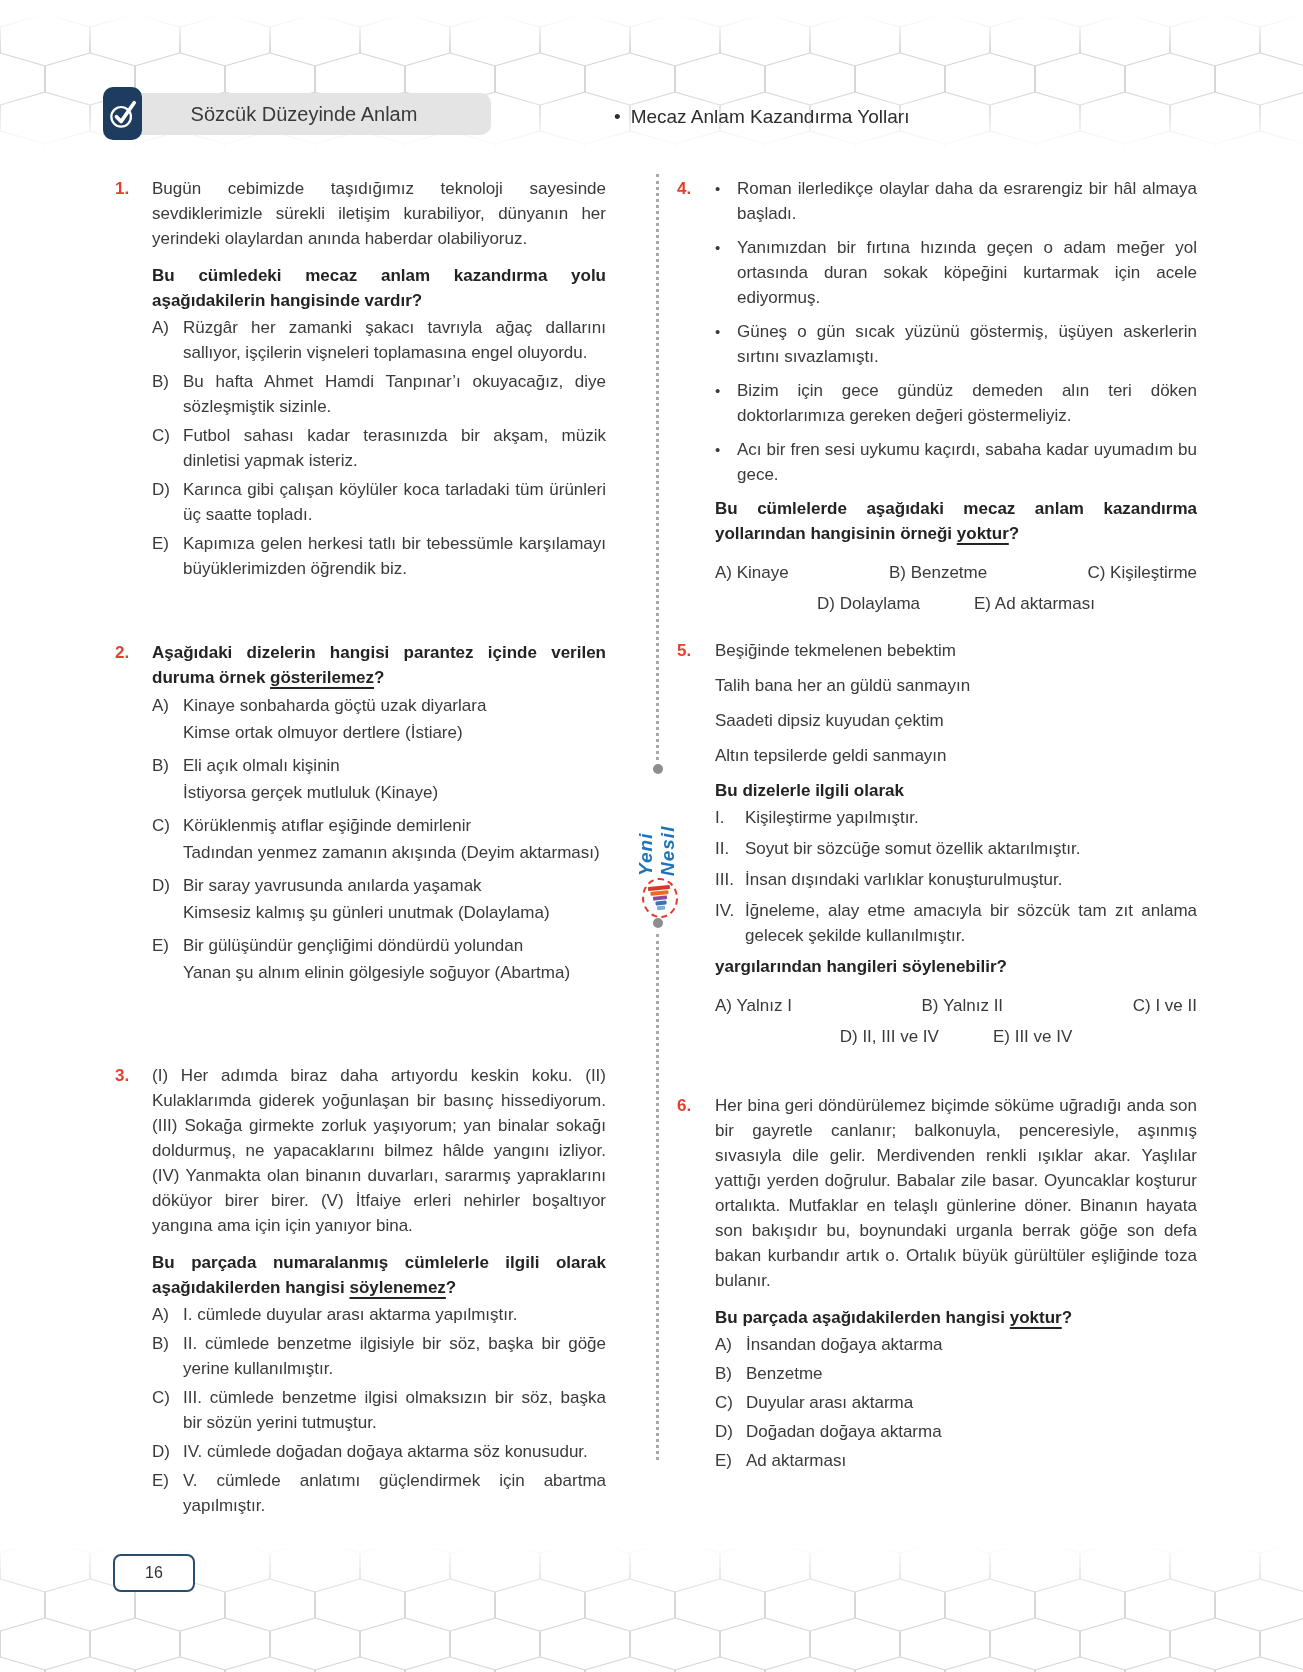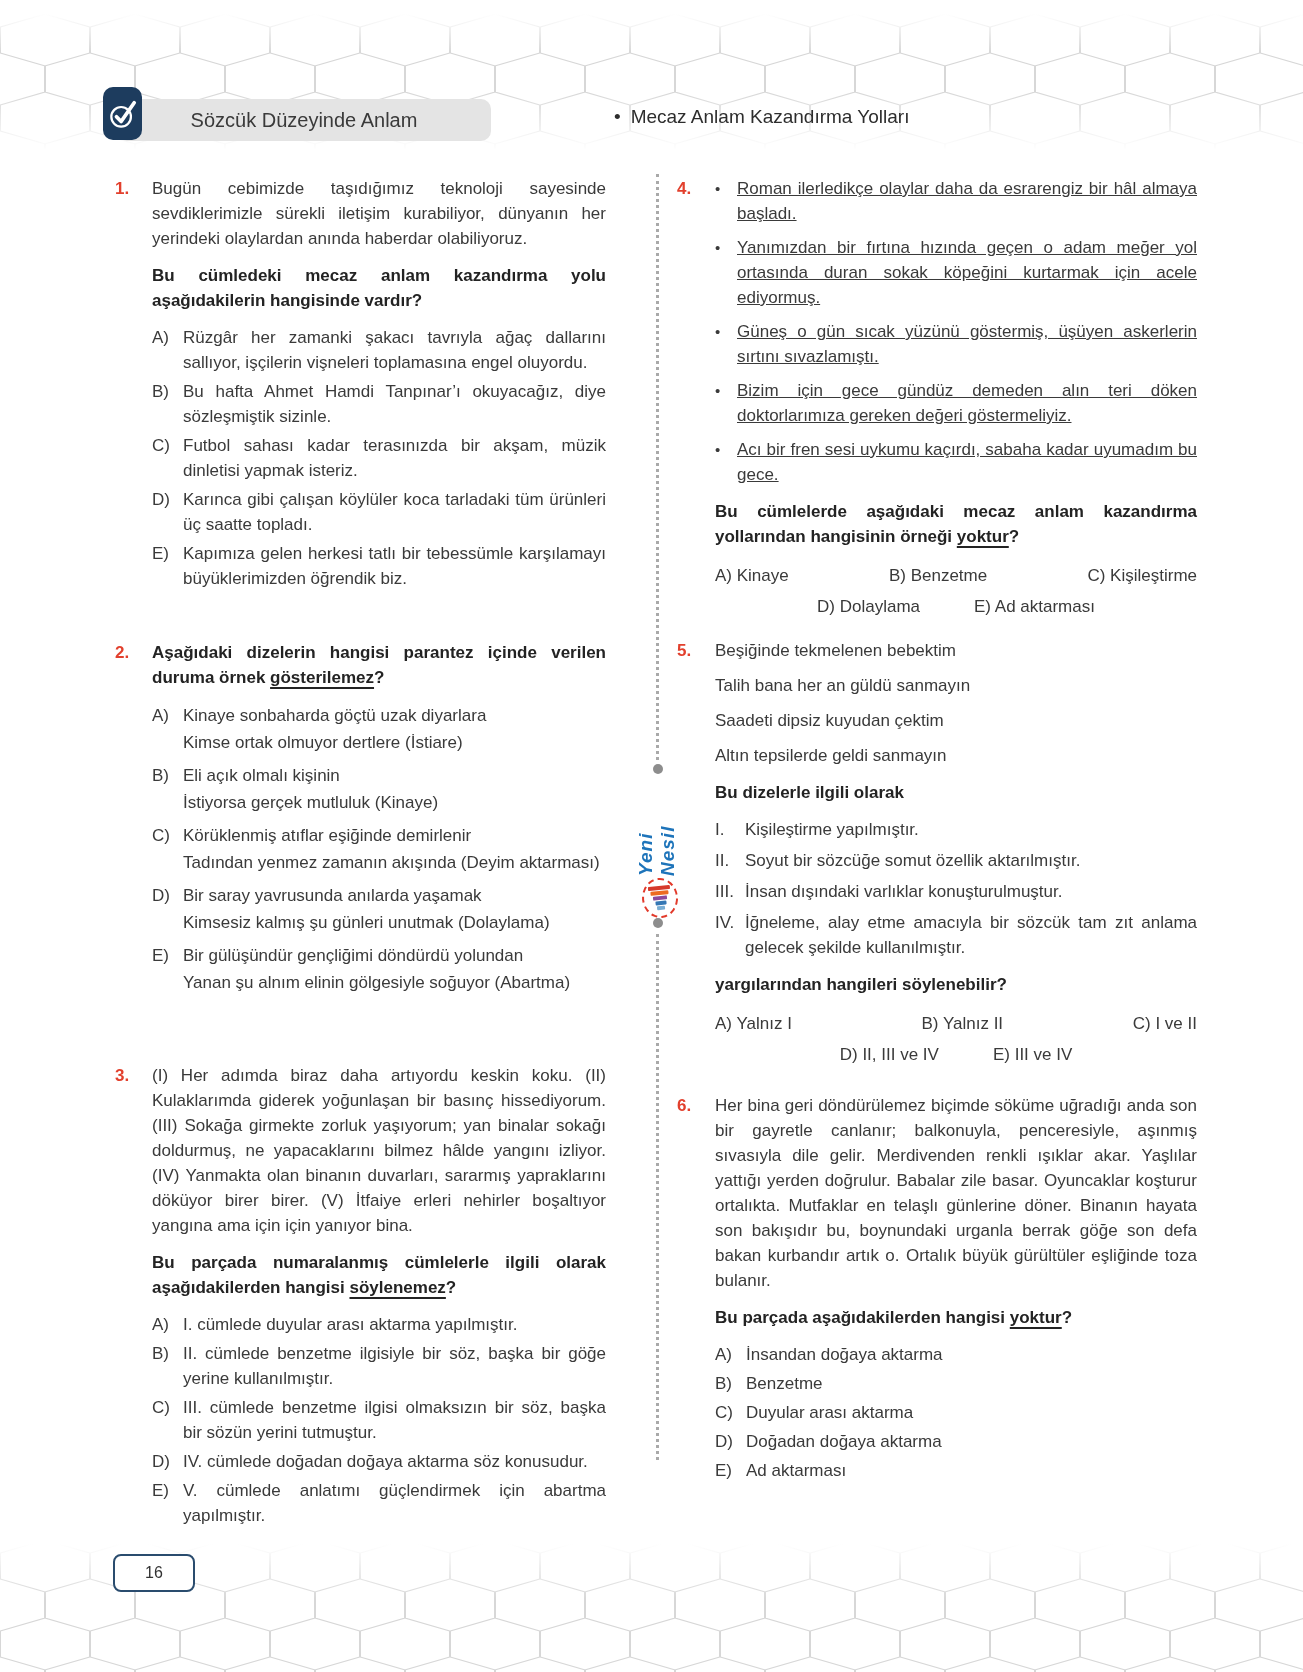--- a/index.html
+++ b/index.html
@@ -16,21 +16,21 @@
   .hexfade { position:absolute; inset:0; }
   .hexfade-top { background:linear-gradient(to bottom, #fff 0%, rgba(255,255,255,0) 28%, rgba(255,255,255,0) 55%, #fff 97%); }
   .hexfade-bottom { background:linear-gradient(to top, rgba(255,255,255,0) 0%, rgba(255,255,255,0) 55%, #fff 97%); }
 
   
   .badge {
     position:absolute; left:103px; top:87px; width:39px; height:53px;
     background:#1d3c5e; border-radius:10px; display:flex; align-items:center; justify-content:center;
   }
   .pill {
-    position:absolute; left:117px; top:99px; width:374px; height:42px;
+    position:absolute; left:117px; top:93px; width:374px; height:42px;
     background:#e4e4e4; border-radius:10px; display:flex; align-items:center; justify-content:center;
     font-size:20px; color:#3a3a3a; z-index:1;
   }
   .badge { z-index:2; }
   .section-title {
     position:absolute; left:614px; top:106px; font-size:19px; color:#2d2d2d;
     display:flex; gap:10px; align-items:baseline;
   }
 
   
@@ -64,33 +64,33 @@
   .q1 { left:115px; top:176px;  width:491px; }
   .q2 { left:115px; top:640px;  width:491px; }
   .q3 { left:115px; top:1063px; width:491px; }
   .q4 { left:677px; top:176px;  width:520px; }
   .q5 { left:677px; top:638px;  width:520px; }
   .q6 { left:677px; top:1093px; width:520px; }
   .qnum { width:37px; flex:none; color:#e2402d; font-weight:bold; }
   .q4 .qnum, .q5 .qnum, .q6 .qnum { width:38px; }
   .qbody { flex:1; min-width:0; }
   .qtext { margin:0 0 12px 0; text-align:justify; }
-  .stem { margin:12px 0; font-weight:bold; color:#232323; text-align:justify; }
+  .stem { margin:2px 0; font-weight:bold; color:#232323; text-align:justify; }
   .u { text-decoration:underline; text-underline-offset:4px; text-decoration-thickness:1.5px; }
 
   .opt { display:flex; margin-bottom:4px; }
   .optlabel { width:31px; flex:none; }
   .opttext { flex:1; min-width:0; text-align:justify; }
 
   .opt2 { display:flex; margin-bottom:6px; line-height:27px; }
   .opt2 .optlines { flex:1; min-width:0; }
 
   .bitem { display:flex; margin-bottom:9px; }
   .bmark { width:22px; flex:none; font-size:15px; }
-  .btext { flex:1; min-width:0; text-align:justify;text-decoration:underline; }
+  .btext { flex:1; min-width:0; text-align:justify; }
 
   .verse { margin-bottom:10px; }
 
   .ritem { display:flex; margin-bottom:6px; }
   .rlabel { width:30px; flex:none; }
   .rtext { flex:1; min-width:0; text-align:justify; }
 
   .optrow  { display:flex; justify-content:space-between; margin-top:14px; }
   .optrow2 { display:flex; justify-content:center; gap:54px; margin-top:6px; }
   .inlineopt { white-space:nowrap; }

